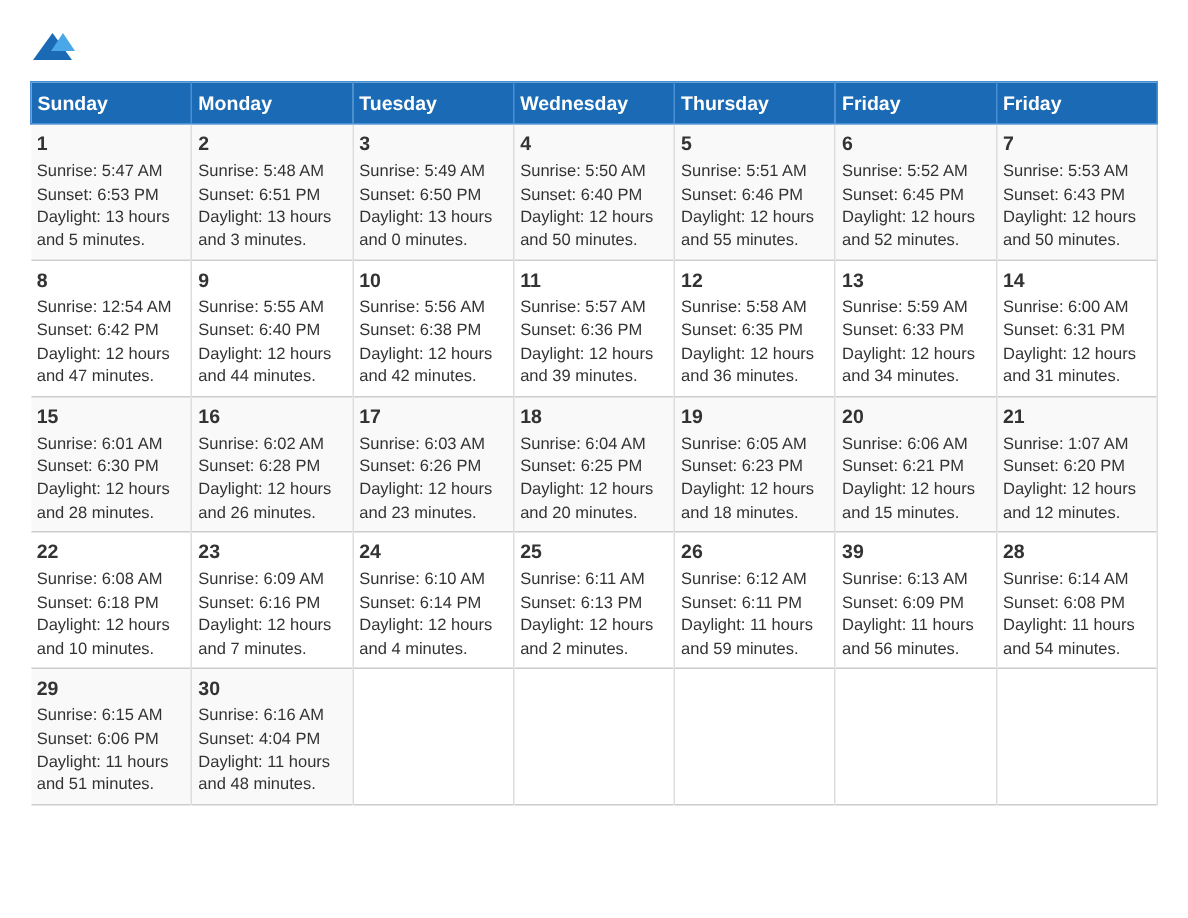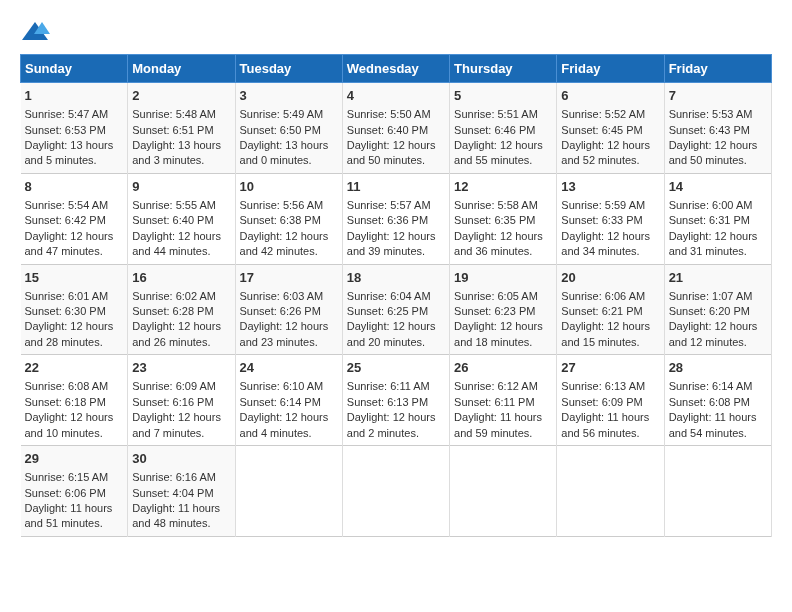--- a/index.html
+++ b/index.html
@@ -125,21 +125,21 @@
   <tr>
         <td><span class="day-number">1</span><span>Sunrise: 5:47 AM</span><br><span>Sunset: 6:53 PM</span><br><span>Daylight: 13 hours and 5 minutes.</span></td>
         <td><span class="day-number">2</span><span>Sunrise: 5:48 AM</span><br><span>Sunset: 6:51 PM</span><br><span>Daylight: 13 hours and 3 minutes.</span></td>
         <td><span class="day-number">3</span><span>Sunrise: 5:49 AM</span><br><span>Sunset: 6:50 PM</span><br><span>Daylight: 13 hours and 0 minutes.</span></td>
         <td><span class="day-number">4</span><span>Sunrise: 5:50 AM</span><br><span>Sunset: 6:40 PM</span><br><span>Daylight: 12 hours and 50 minutes.</span></td>
         <td><span class="day-number">5</span><span>Sunrise: 5:51 AM</span><br><span>Sunset: 6:46 PM</span><br><span>Daylight: 12 hours and 55 minutes.</span></td>
         <td><span class="day-number">6</span><span>Sunrise: 5:52 AM</span><br><span>Sunset: 6:45 PM</span><br><span>Daylight: 12 hours and 52 minutes.</span></td>
         <td><span class="day-number">7</span><span>Sunrise: 5:53 AM</span><br><span>Sunset: 6:43 PM</span><br><span>Daylight: 12 hours and 50 minutes.</span></td>
       </tr>
       <tr>
-        <td><span class="day-number">8</span><span>Sunrise: 5:54 AM</span><br><span>Sunset: 6:42 PM</span><br><span>Daylight: 12 hours and 47 minutes.</span></td>
+        <td><span class="day-number">8</span><span>Sunrise: 12:54 AM</span><br><span>Sunset: 6:42 PM</span><br><span>Daylight: 12 hours and 47 minutes.</span></td>
         <td><span class="day-number">9</span><span>Sunrise: 5:55 AM</span><br><span>Sunset: 6:40 PM</span><br><span>Daylight: 12 hours and 44 minutes.</span></td>
         <td><span class="day-number">10</span><span>Sunrise: 5:56 AM</span><br><span>Sunset: 6:38 PM</span><br><span>Daylight: 12 hours and 42 minutes.</span></td>
         <td><span class="day-number">11</span><span>Sunrise: 5:57 AM</span><br><span>Sunset: 6:36 PM</span><br><span>Daylight: 12 hours and 39 minutes.</span></td>
         <td><span class="day-number">12</span><span>Sunrise: 5:58 AM</span><br><span>Sunset: 6:35 PM</span><br><span>Daylight: 12 hours and 36 minutes.</span></td>
         <td><span class="day-number">13</span><span>Sunrise: 5:59 AM</span><br><span>Sunset: 6:33 PM</span><br><span>Daylight: 12 hours and 34 minutes.</span></td>
         <td><span class="day-number">14</span><span>Sunrise: 6:00 AM</span><br><span>Sunset: 6:31 PM</span><br><span>Daylight: 12 hours and 31 minutes.</span></td>
       </tr>
       <tr>
         <td><span class="day-number">15</span><span>Sunrise: 6:01 AM</span><br><span>Sunset: 6:30 PM</span><br><span>Daylight: 12 hours and 28 minutes.</span></td>
         <td><span class="day-number">16</span><span>Sunrise: 6:02 AM</span><br><span>Sunset: 6:28 PM</span><br><span>Daylight: 12 hours and 26 minutes.</span></td>
@@ -148,21 +148,21 @@
         <td><span class="day-number">19</span><span>Sunrise: 6:05 AM</span><br><span>Sunset: 6:23 PM</span><br><span>Daylight: 12 hours and 18 minutes.</span></td>
         <td><span class="day-number">20</span><span>Sunrise: 6:06 AM</span><br><span>Sunset: 6:21 PM</span><br><span>Daylight: 12 hours and 15 minutes.</span></td>
         <td><span class="day-number">21</span><span>Sunrise: 1:07 AM</span><br><span>Sunset: 6:20 PM</span><br><span>Daylight: 12 hours and 12 minutes.</span></td>
       </tr>
       <tr>
         <td><span class="day-number">22</span><span>Sunrise: 6:08 AM</span><br><span>Sunset: 6:18 PM</span><br><span>Daylight: 12 hours and 10 minutes.</span></td>
         <td><span class="day-number">23</span><span>Sunrise: 6:09 AM</span><br><span>Sunset: 6:16 PM</span><br><span>Daylight: 12 hours and 7 minutes.</span></td>
         <td><span class="day-number">24</span><span>Sunrise: 6:10 AM</span><br><span>Sunset: 6:14 PM</span><br><span>Daylight: 12 hours and 4 minutes.</span></td>
         <td><span class="day-number">25</span><span>Sunrise: 6:11 AM</span><br><span>Sunset: 6:13 PM</span><br><span>Daylight: 12 hours and 2 minutes.</span></td>
         <td><span class="day-number">26</span><span>Sunrise: 6:12 AM</span><br><span>Sunset: 6:11 PM</span><br><span>Daylight: 11 hours and 59 minutes.</span></td>
-        <td><span class="day-number">27</span><span>Sunrise: 6:13 AM</span><br><span>Sunset: 6:09 PM</span><br><span>Daylight: 11 hours and 56 minutes.</span></td>
+        <td><span class="day-number">39</span><span>Sunrise: 6:13 AM</span><br><span>Sunset: 6:09 PM</span><br><span>Daylight: 11 hours and 56 minutes.</span></td>
         <td><span class="day-number">28</span><span>Sunrise: 6:14 AM</span><br><span>Sunset: 6:08 PM</span><br><span>Daylight: 11 hours and 54 minutes.</span></td>
       </tr>
       <tr>
         <td><span class="day-number">29</span><span>Sunrise: 6:15 AM</span><br><span>Sunset: 6:06 PM</span><br><span>Daylight: 11 hours and 51 minutes.</span></td>
         <td><span class="day-number">30</span><span>Sunrise: 6:16 AM</span><br><span>Sunset: 4:04 PM</span><br><span>Daylight: 11 hours and 48 minutes.</span></td>
         <td class="cell-empty">&nbsp;</td>
         <td class="cell-empty">&nbsp;</td>
         <td class="cell-empty">&nbsp;</td>
         <td class="cell-empty">&nbsp;</td>
         <td class="cell-empty">&nbsp;</td>

